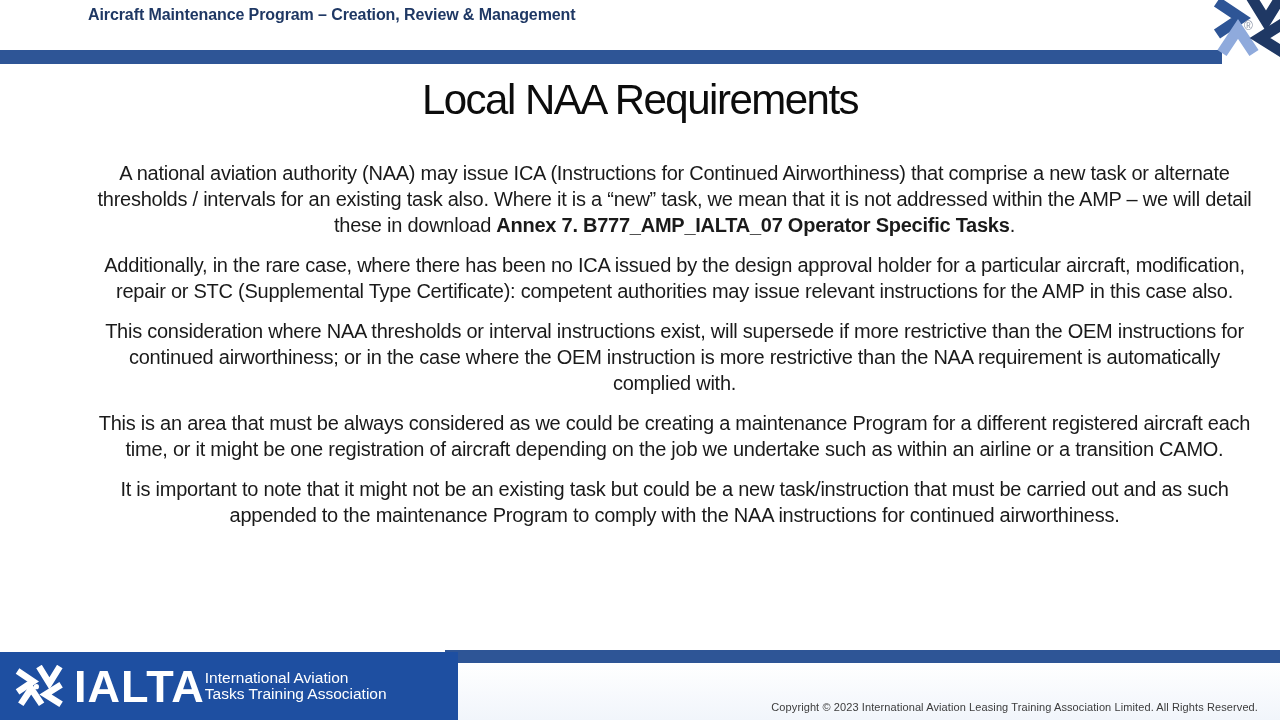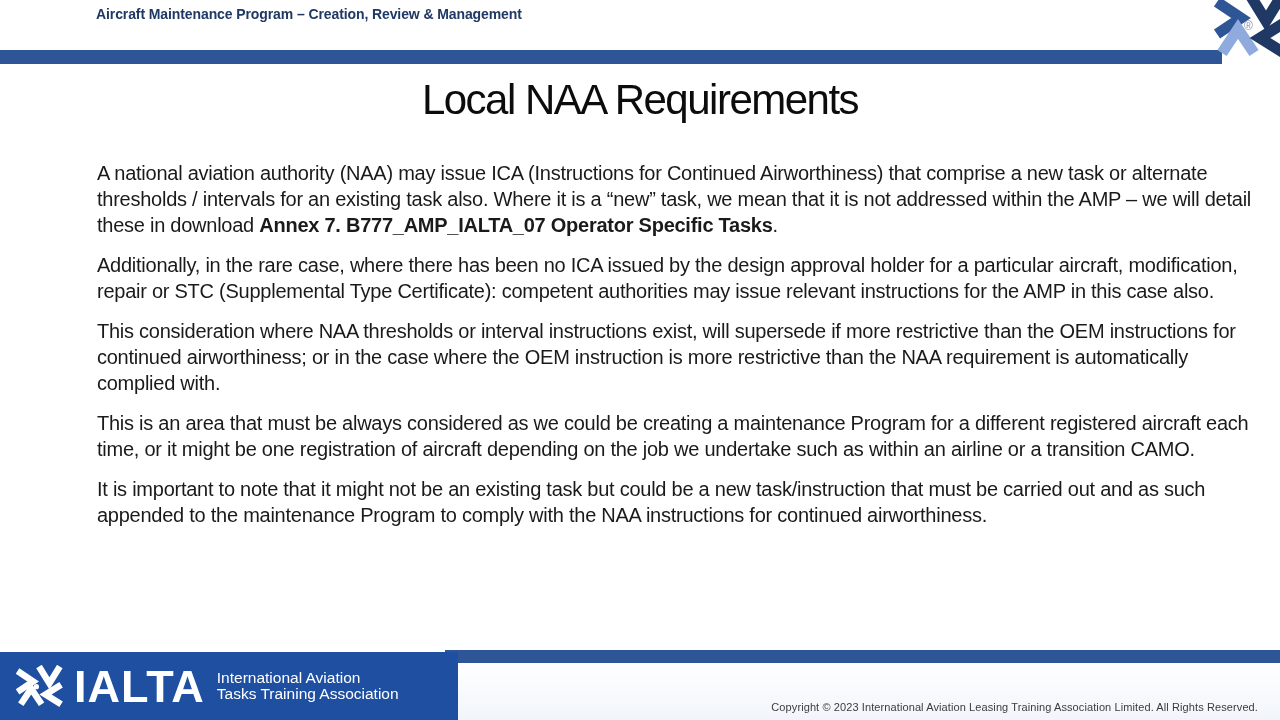--- a/index.html
+++ b/index.html
@@ -2,53 +2,53 @@
 <html><head>
 <meta charset="utf-8">
 <style>
   html,body{margin:0;padding:0;background:#ffffff;}
   .slide{
     position:relative;width:1280px;height:720px;background:#ffffff;
     overflow:hidden;font-family:"Liberation Sans",sans-serif;
   }
   
   .top-header{
-    position:absolute;left:96px;top:6px;font-size:14px;font-weight:700;
+    position:absolute;left:88px;top:6px;font-size:16px;font-weight:700;
     color:#1F3864;letter-spacing:-0.1px;white-space:nowrap;
   }
   .top-bar{position:absolute;left:0;top:50px;width:1222px;height:14px;background:#2E5596;}
   .logo-top-right{position:absolute;top:-7px;right:-10px;width:80px;height:64px;}
   .ch{fill:none;stroke-linejoin:miter;stroke-linecap:butt;}
   .ch-med{stroke:#2E5596;stroke-width:11;}
   .ch-dark{stroke:#1F3864;stroke-width:11;}
   .ch-light{stroke:#8FAADC;stroke-width:11;}
   .ch-white{stroke:#ffffff;stroke-width:10;}
   
   .slide-title{
     position:absolute;left:0;top:76px;width:100%;text-align:center;margin:0;
     font-size:42px;font-weight:400;color:#0c0c0c;letter-spacing:-1.5px;
   }
   
   .body-text{
     position:absolute;left:97px;top:160px;width:1155px;
-    font-size:20px;line-height:26px;color:#1a1a1a;letter-spacing:-0.25px;
+    font-size:20px;line-height:26px;color:#1a1a1a;letter-spacing:-0.25px;text-align:center;
   }
   .body-text p{margin:0 0 14px 0;}
   .body-text strong{font-weight:700;}
   
   .footer-left{
     position:absolute;left:0;bottom:0;width:458px;height:68px;background:#1E4FA1;
     display:flex;align-items:center;
   }
   .footer-mark{margin-left:13px;width:52px;height:42px;flex:none;}
   .footer-wordmark{
     color:#ffffff;font-size:45px;font-weight:700;letter-spacing:1px;
     margin-left:9px;line-height:1;white-space:nowrap;
   }
-  .footer-tagline{color:#ffffff;font-size:15.5px;line-height:16px;margin-left:12px;}
+  .footer-tagline{color:#ffffff;font-size:15.5px;line-height:16px;}
   .footer-strip{position:absolute;left:445px;right:0;top:650px;height:13px;background:#2E5596;}
   .footer-light{
     position:absolute;left:445px;right:0;bottom:0;height:57px;
     background:linear-gradient(180deg,#ffffff 0%,#f1f5fb 100%);
   }
   .copyright{
     position:absolute;right:22px;bottom:7px;font-size:11px;color:#3c3c3c;
     letter-spacing:0.1px;white-space:nowrap;
   }
 </style>

